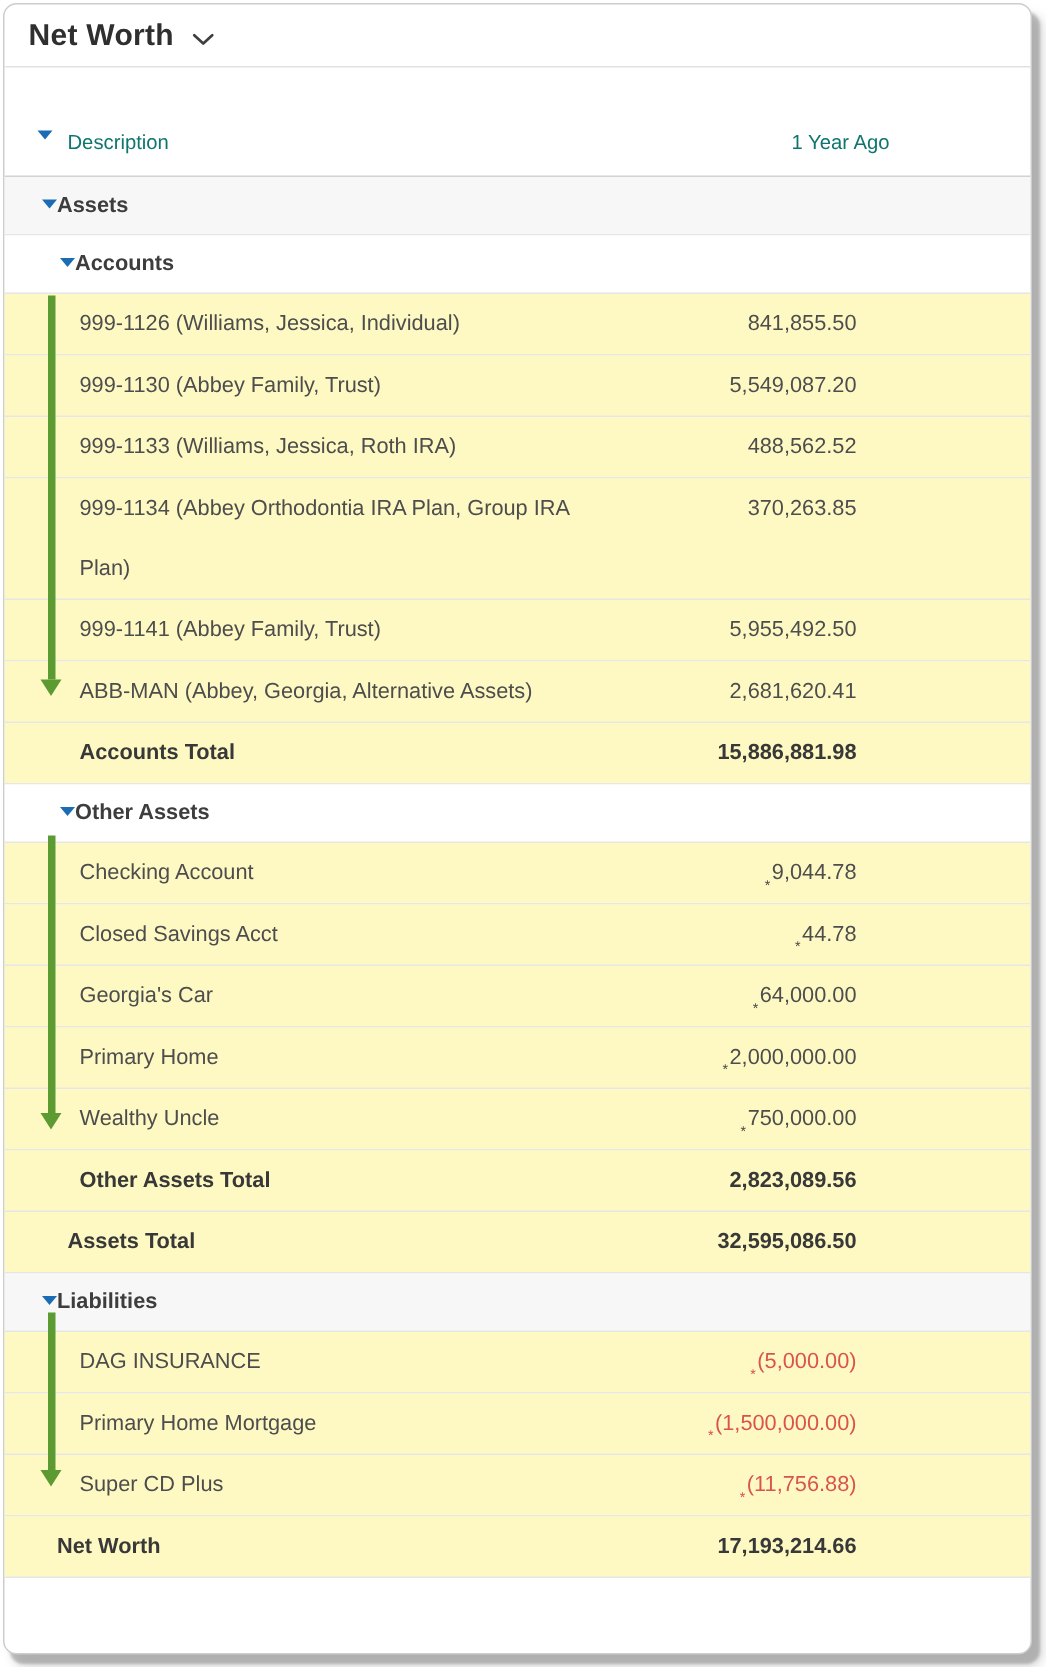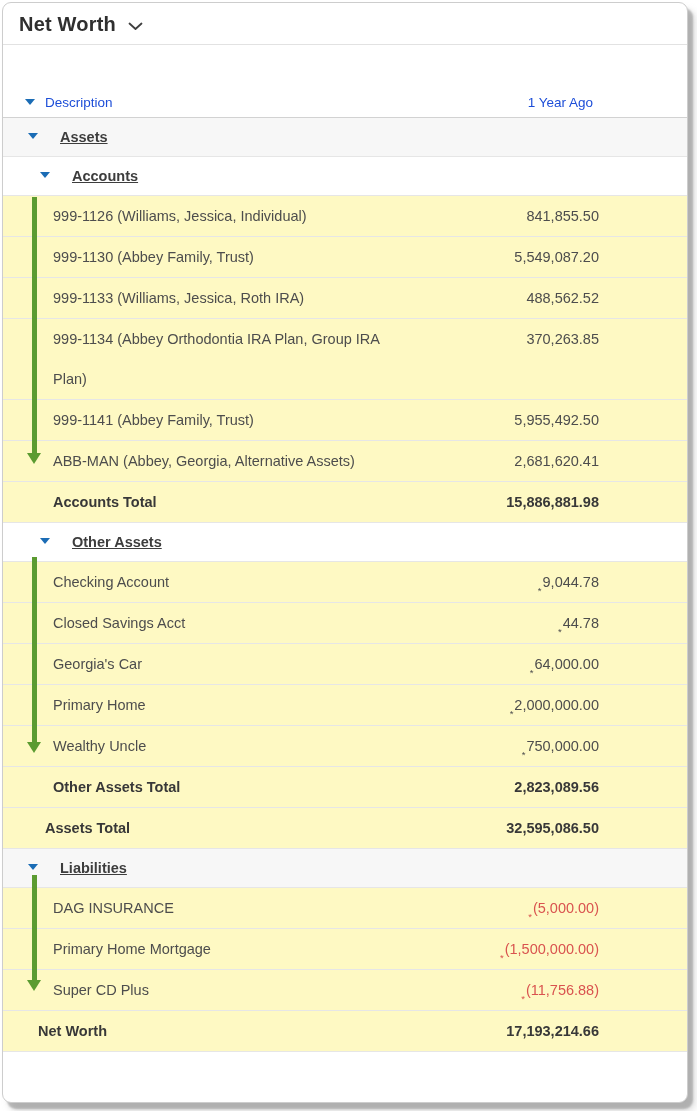--- a/index.html
+++ b/index.html
@@ -8,38 +8,38 @@
     border:1px solid #cdcdcd;border-radius:9px;
     box-shadow:5px 6px 2px rgba(140,140,140,.55), 7px 8px 7px rgba(150,150,150,.35);
     overflow:hidden;}
   
   .title-bar{display:flex;align-items:center;gap:12px;padding:10px 16px 8px;}
   .title-bar h1{margin:0;font-size:20px;font-weight:700;color:#2f2f2f;letter-spacing:.2px;}
   .title-chevron{display:inline-flex;margin-top:3px;cursor:pointer;}
   .title-divider{border-bottom:1px solid #e2e2e2;}
   
   .tablewrap{position:relative;margin-top:42px;}
-  .header-row{display:flex;align-items:center;height:30px;border-bottom:1px solid #d2d2d2;
-    color:#1d4ed8;font-size:13.5px;}
+  .header-row{display:flex;height:30px;border-bottom:1px solid #d2d2d2;
+    color:#0f766e;font-size:13.5px;}
   .tri{width:0;height:0;border-left:5px solid transparent;border-right:5px solid transparent;
     border-top:6px solid #1b6cb5;flex:0 0 auto;cursor:pointer;}
   .header-row .tri{margin-left:22px;}
   .header-row .hlabel{margin-left:10px;}
   .vhead{margin-left:auto;padding-right:94px;}
   .row{display:flex;align-items:flex-start;border-bottom:1px solid #e6e6e6;
     font-size:14.5px;color:#4d4d4d;background:#fef9c3;}
   .row .tri{margin-top:16px;}
   .row .label{line-height:40px;}
-  .row .value{margin-left:auto;text-align:right;padding-right:88px;line-height:40px;white-space:nowrap;}
+  .row .value{margin-left:auto;text-align:right;padding-right:116px;line-height:40px;white-space:nowrap;}
   .row.section{background:#f7f7f7;font-weight:700;color:#3d3d3d;}
   .row.section .label{line-height:38px;}
   .row.section .tri{margin-top:15px;}
   .row.section.lvl1{padding-left:25px;}
   .row.section.lvl2{background:#fff;padding-left:37px;}
-  .row.section .label{margin-left:22px;text-decoration:underline;}
+  .row.section .label{margin-left:0;}
   .row.item{padding-left:50px;}
   .row.subtotal{font-weight:700;color:#383838;}
   .row.subtotal.lvl2{padding-left:50px;}
   .row.subtotal.lvl1{padding-left:42px;gap:32px;}
   .row.subtotal.lvl0{padding-left:35px;}
   .row.wrap .label{max-width:352px;}
   .value.neg{color:#d9534f;}
   sup.ast{font-size:9.5px;vertical-align:top;position:relative;top:9px;margin-right:1px;}
   .row.section .label, .header-row .hlabel{user-select:none;}
   

